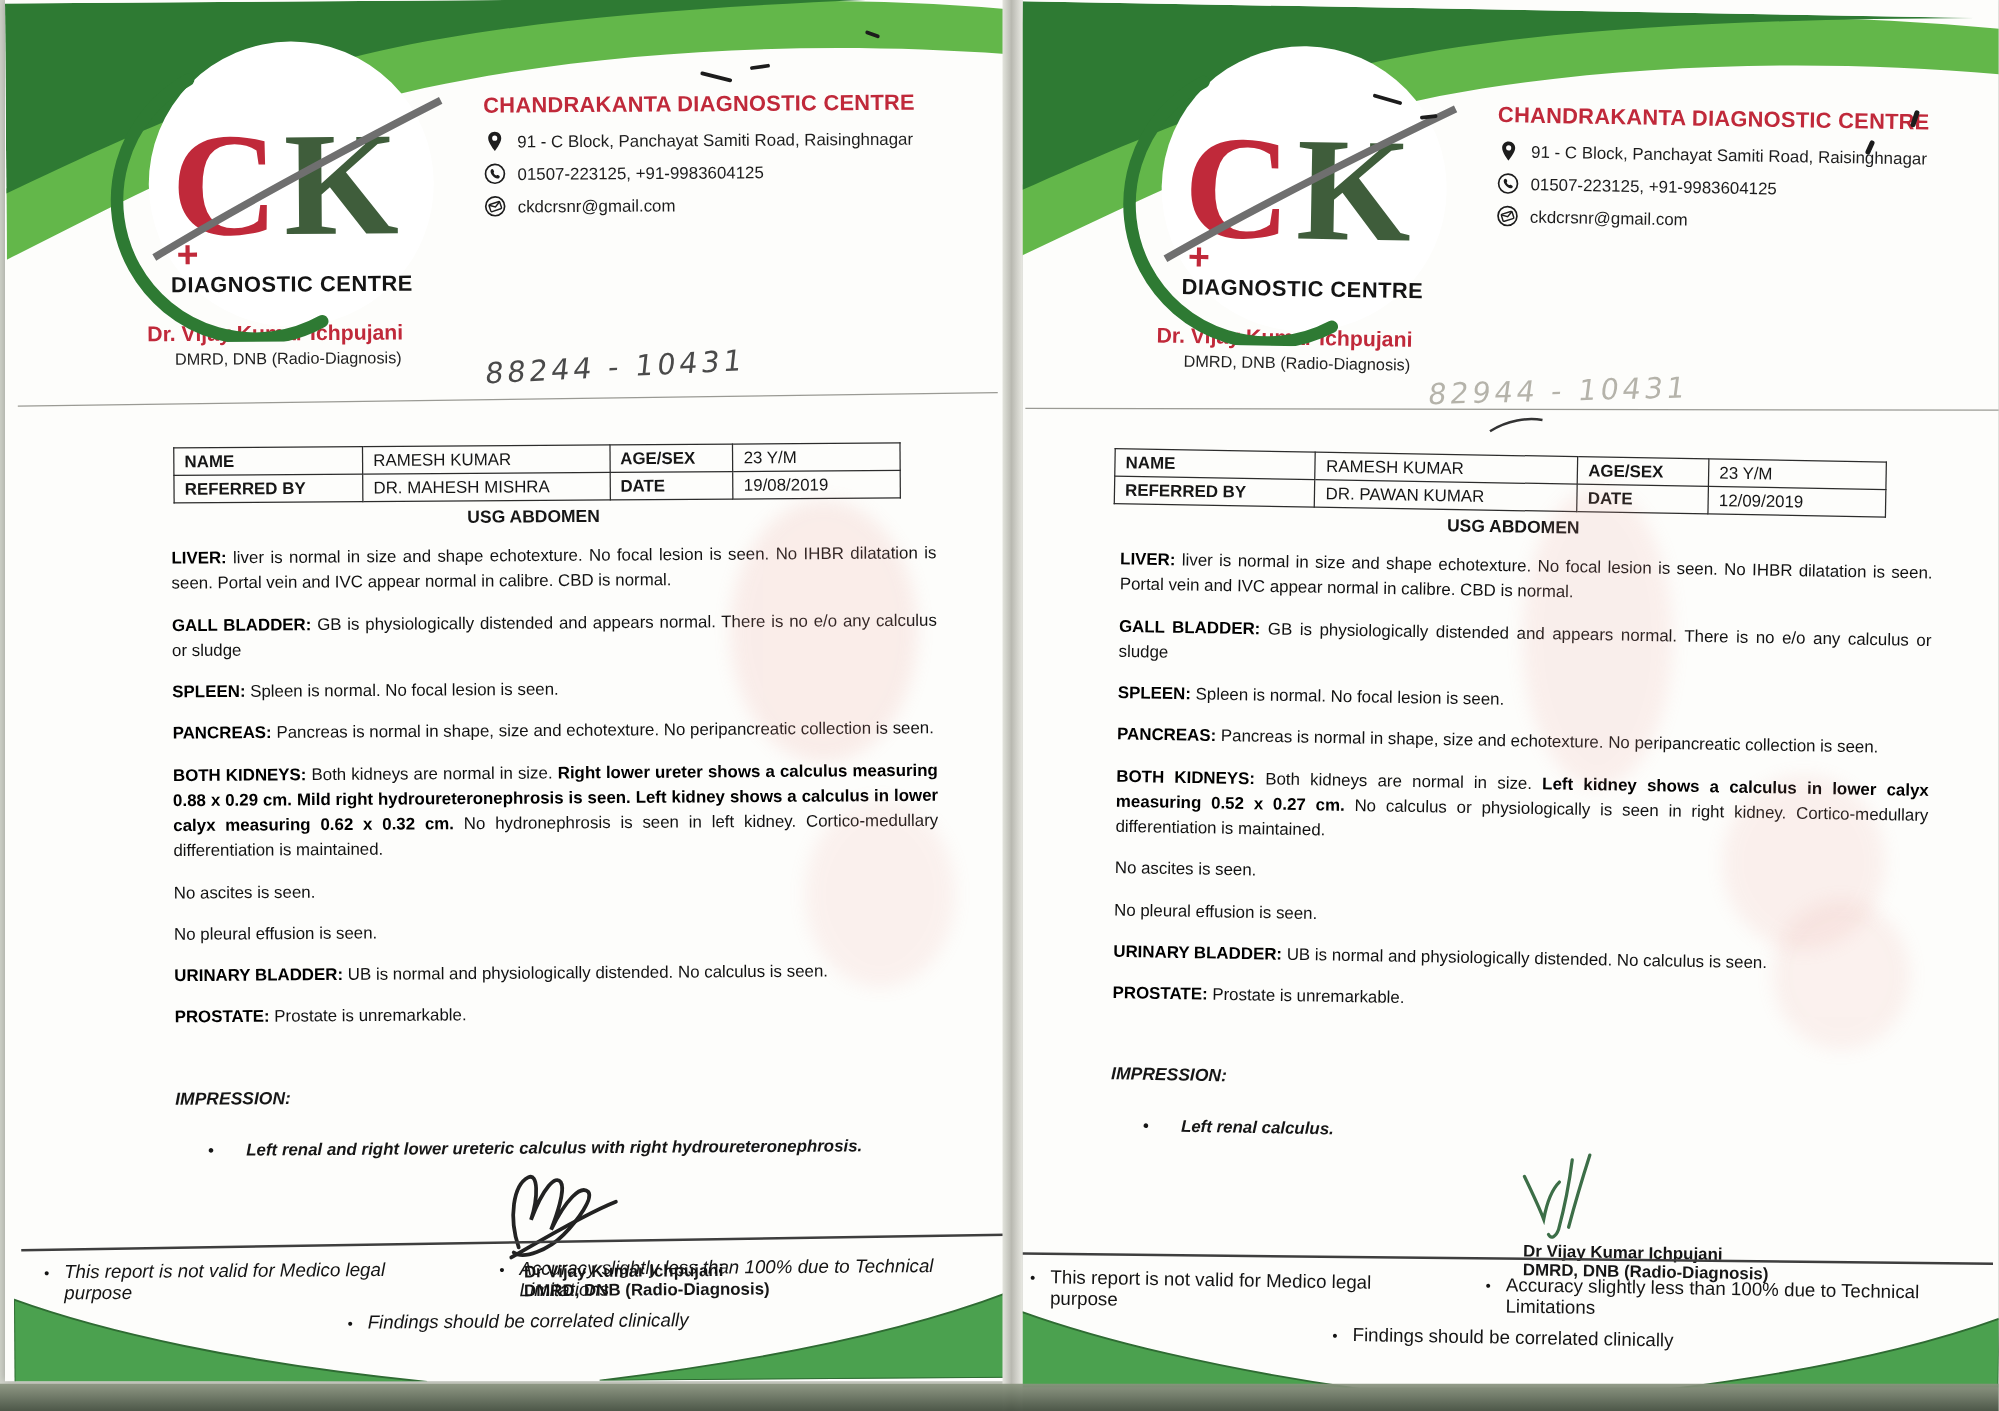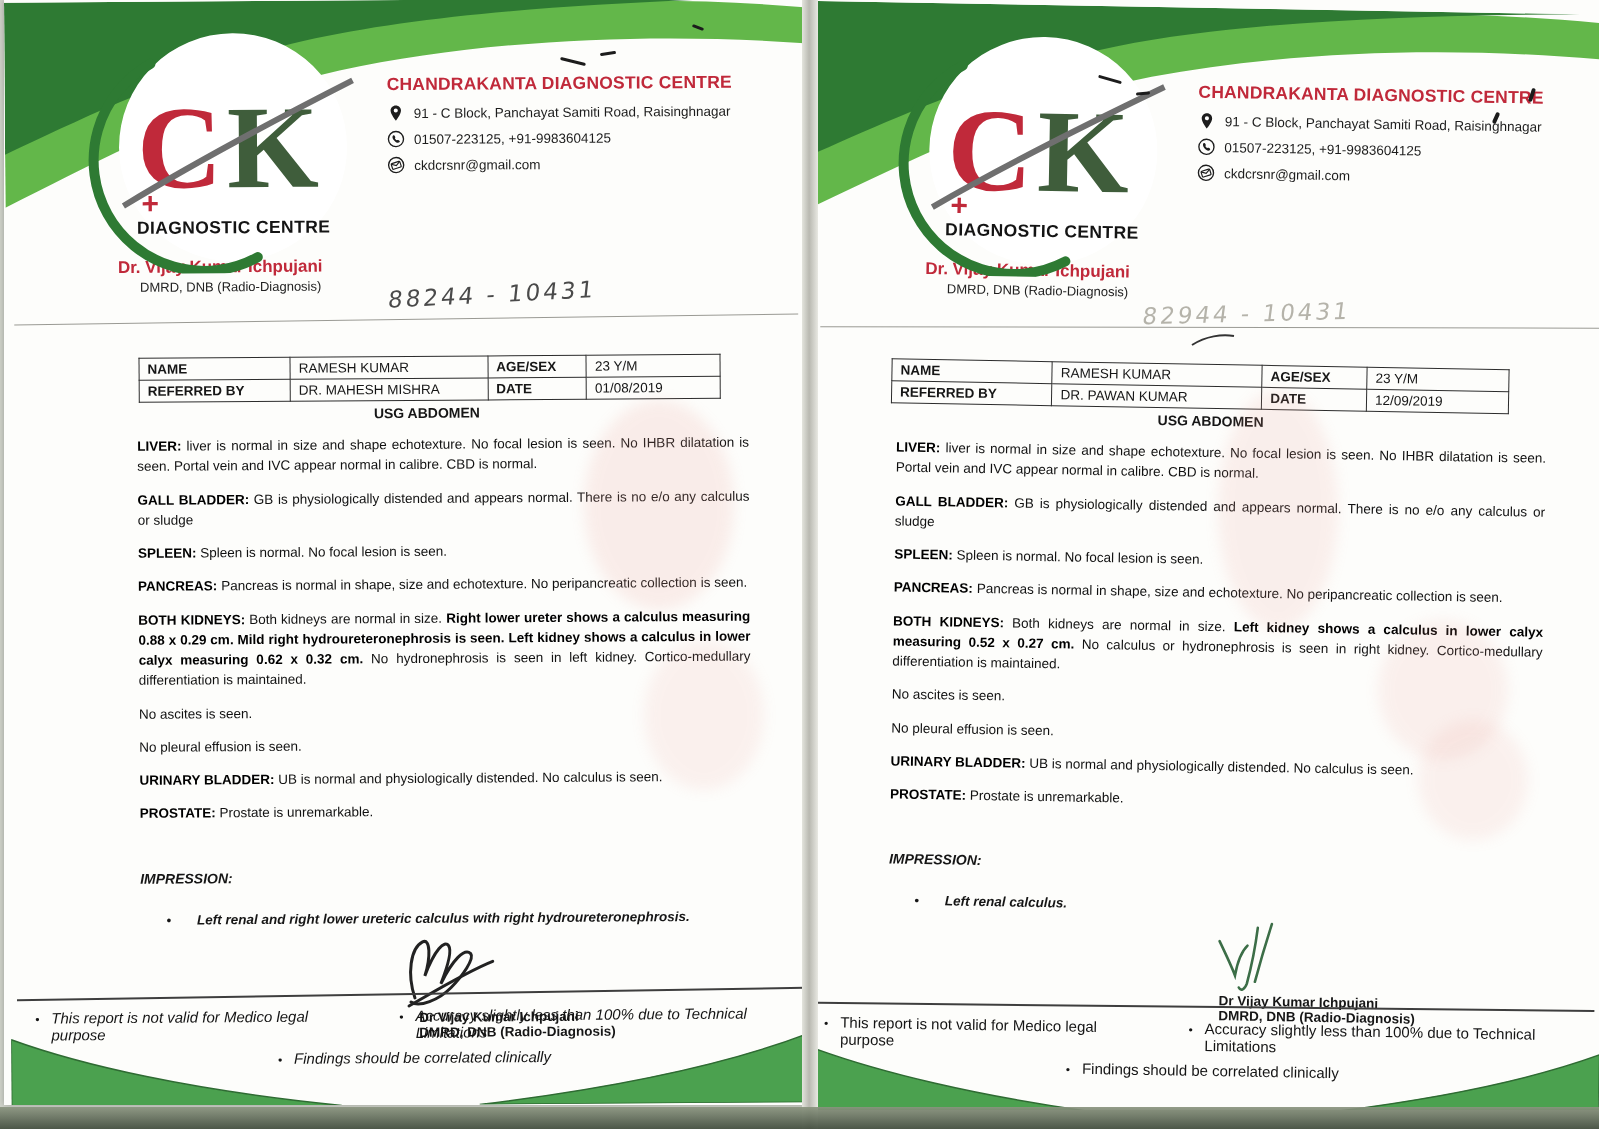--- a/index.html
+++ b/index.html
@@ -175,21 +175,21 @@
           <tr>
         <td class="hd">NAME</td>
         <td>RAMESH KUMAR</td>
         <td>AGE/SEX</td>
         <td>23 Y/M</td>
       </tr>
       <tr>
         <td class="hd">REFERRED BY</td>
         <td>DR. MAHESH MISHRA</td>
         <td>DATE</td>
-        <td>01/08/2019</td>
+        <td>19/08/2019</td>
       </tr>
     </tbody>
       </table>
     <div class="exam-title">USG ABDOMEN</div>
 
     <div class="body-text">
       <div>
           <p class="finding"><b>LIVER: </b><span>liver is normal in size and shape echotexture. No focal lesion is seen. No IHBR dilatation is seen. Portal vein and IVC appear normal in calibre. CBD is normal.</span></p>
           <p class="finding"><b>GALL BLADDER: </b><span>GB is physiologically distended and appears normal. There is no e/o any calculus or sludge</span></p>
           <p class="finding"><b>SPLEEN: </b><span>Spleen is normal. No focal lesion is seen.</span></p>
@@ -325,21 +325,21 @@
     </tbody>
       </table>
     <div class="exam-title">USG ABDOMEN</div>
 
     <div class="body-text">
       <div>
           <p class="finding"><b>LIVER: </b><span>liver is normal in size and shape echotexture. No focal lesion is seen. No IHBR dilatation is seen. Portal vein and IVC appear normal in calibre. CBD is normal.</span></p>
           <p class="finding"><b>GALL BLADDER: </b><span>GB is physiologically distended and appears normal. There is no e/o any calculus or sludge</span></p>
           <p class="finding"><b>SPLEEN: </b><span>Spleen is normal. No focal lesion is seen.</span></p>
           <p class="finding"><b>PANCREAS: </b><span>Pancreas is normal in shape, size and echotexture. No peripancreatic collection is seen.</span></p>
-          <p class="finding"><b>BOTH KIDNEYS: </b><span>Both kidneys are normal in size. </span><b>Left kidney shows a calculus in lower calyx measuring 0.52 x 0.27 cm. </b><span>No calculus or hydronephrosis is seen in right kidney. Cortico-medullary differentiation is maintained.</span></p>
+          <p class="finding"><b>BOTH KIDNEYS: </b><span>Both kidneys are normal in size. </span><b>Left kidney shows a calculus in lower calyx measuring 0.52 x 0.27 cm. </b><span>No calculus or physiologically is seen in right kidney. Cortico-medullary differentiation is maintained.</span></p>
           <p class="finding"><span>No ascites is seen.</span></p>
           <p class="finding"><span>No pleural effusion is seen.</span></p>
           <p class="finding"><b>URINARY BLADDER: </b><span>UB is normal and physiologically distended. No calculus is seen.</span></p>
           <p class="finding"><b>PROSTATE: </b><span>Prostate is unremarkable.</span></p>
         </div>
       <div class="imp-label">IMPRESSION:</div>
       <div class="imp-item">
         <span class="blt">•</span>
         <span>Left renal calculus.</span>
       </div>

